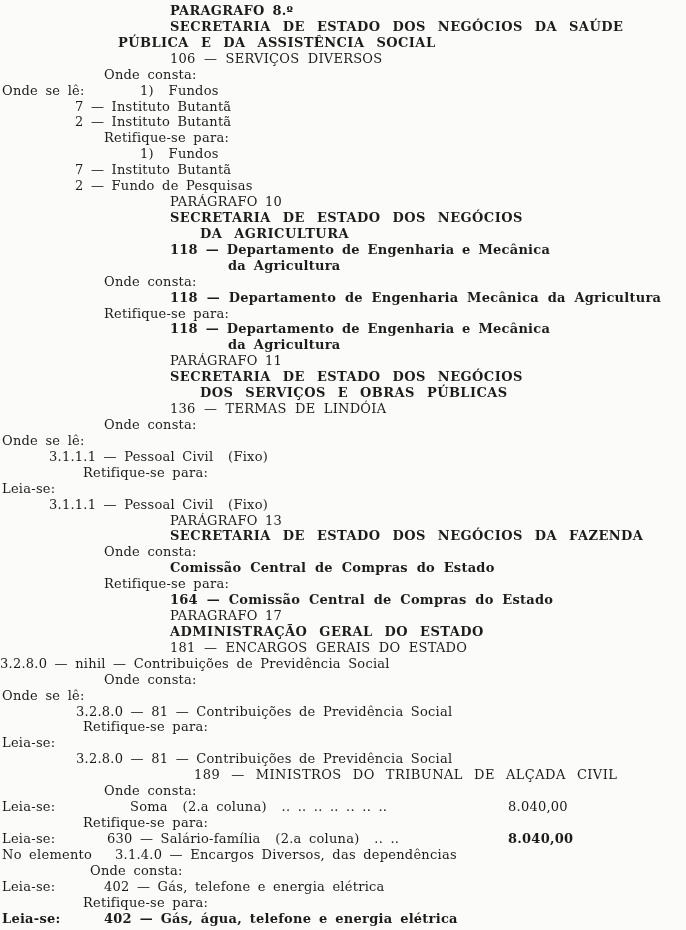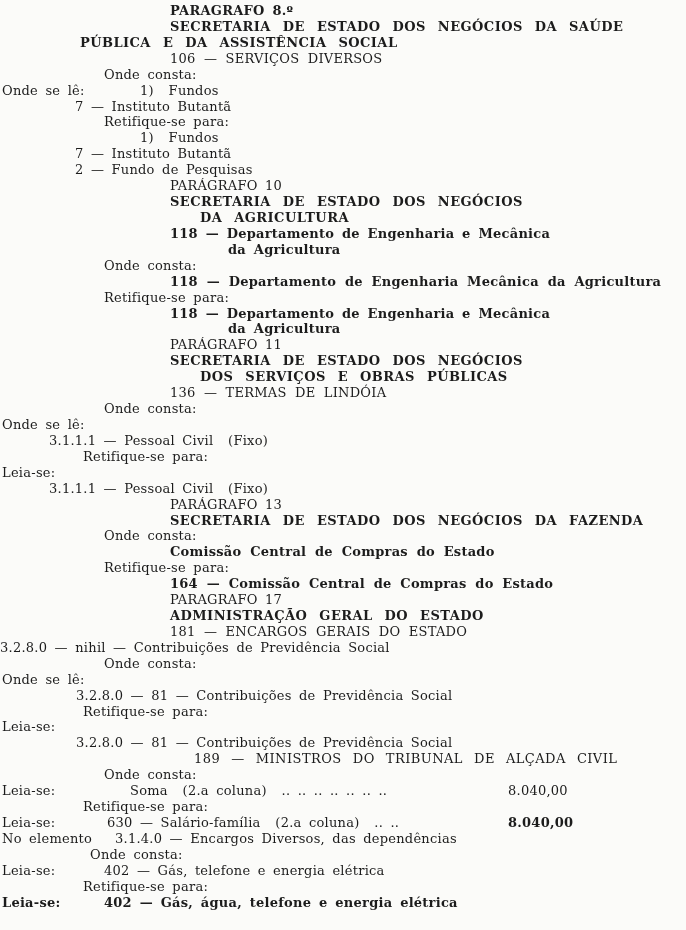--- a/index.html
+++ b/index.html
@@ -14,34 +14,35 @@
   .lbl{position:absolute;left:2px;top:0;}
   .amt{position:absolute;left:508px;top:0;}
   .b{font-weight:700;}
   .h{font-weight:700;word-spacing:7px;letter-spacing:.45px;}
   .w{word-spacing:6.5px;letter-spacing:.45px;margin-left:36px;}
   .w2{word-spacing:4px;}
   .i64{padding-left:49px}.i76{padding-left:76px}.i83{padding-left:83px}
   .i90{padding-left:90px}.i100{}.i104{padding-left:104px}
   .i107{padding-left:107px}.i115{padding-left:115px}.i130{padding-left:130px}
   .i140{padding-left:140px}.i158{padding-left:158px}.i170{padding-left:170px}
-  .i186{padding-left:75px}.i196{padding-left:80px}.i200{padding-left:200px}
+  .i186{padding-left:75px}.i196{padding-left:118px}.i200{padding-left:200px}
   .i228{padding-left:228px}
 </style>
 </head>
 <body>
 
 <div class="page">
   <div class="ln i170 b"><span>PARAGRAFO 8.º</span></div>
   <div class="ln i170 h"><span>SECRETARIA DE ESTADO DOS NEGÓCIOS DA SAÚDE</span></div>
   <div class="ln i196 h"><span>PÚBLICA E DA ASSISTÊNCIA SOCIAL</span></div>
   <div class="ln i170 w2"><span>106 — SERVIÇOS DIVERSOS</span></div>
   <div class="ln i104"><span>Onde consta:</span></div>
   <div class="ln i140"><span class="lbl">Onde se lê:</span><span>1)  Fundos</span></div>
   <div class="ln i186"><span>7 — Instituto Butantã</span></div>
+  <div class="ln i186"><span>2 — Instituto Butantã</span></div>
   <div class="ln i104"><span>Retifique-se para:</span></div>
   <div class="ln i140"><span>1)  Fundos</span></div>
   <div class="ln i186"><span>7 — Instituto Butantã</span></div>
   <div class="ln i186"><span>2 — Fundo de Pesquisas</span></div>
   <div class="ln i170"><span>PARÁGRAFO 10</span></div>
   <div class="ln i170 h"><span>SECRETARIA DE ESTADO DOS NEGÓCIOS</span></div>
   <div class="ln i200 h"><span>DA AGRICULTURA</span></div>
   <div class="ln i170 b"><span>118 — Departamento de Engenharia e Mecânica</span></div>
   <div class="ln i228 b"><span>da Agricultura</span></div>
   <div class="ln i104"><span>Onde consta:</span></div>

